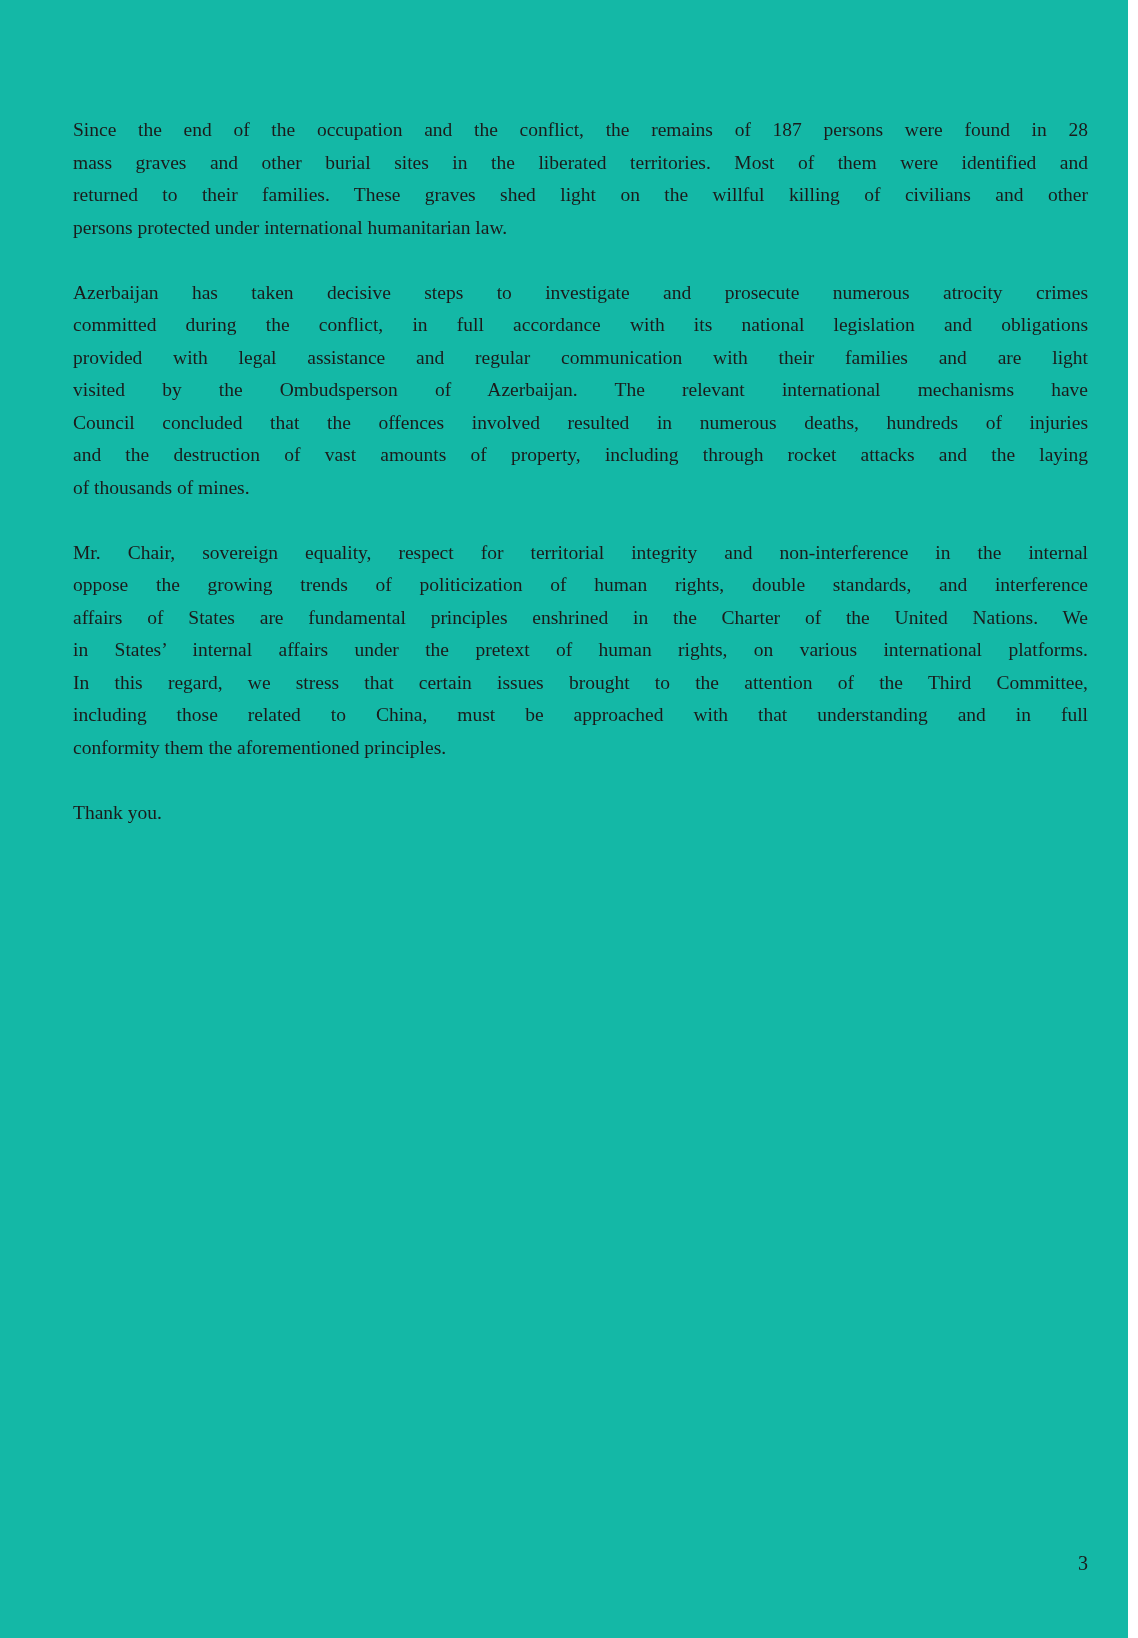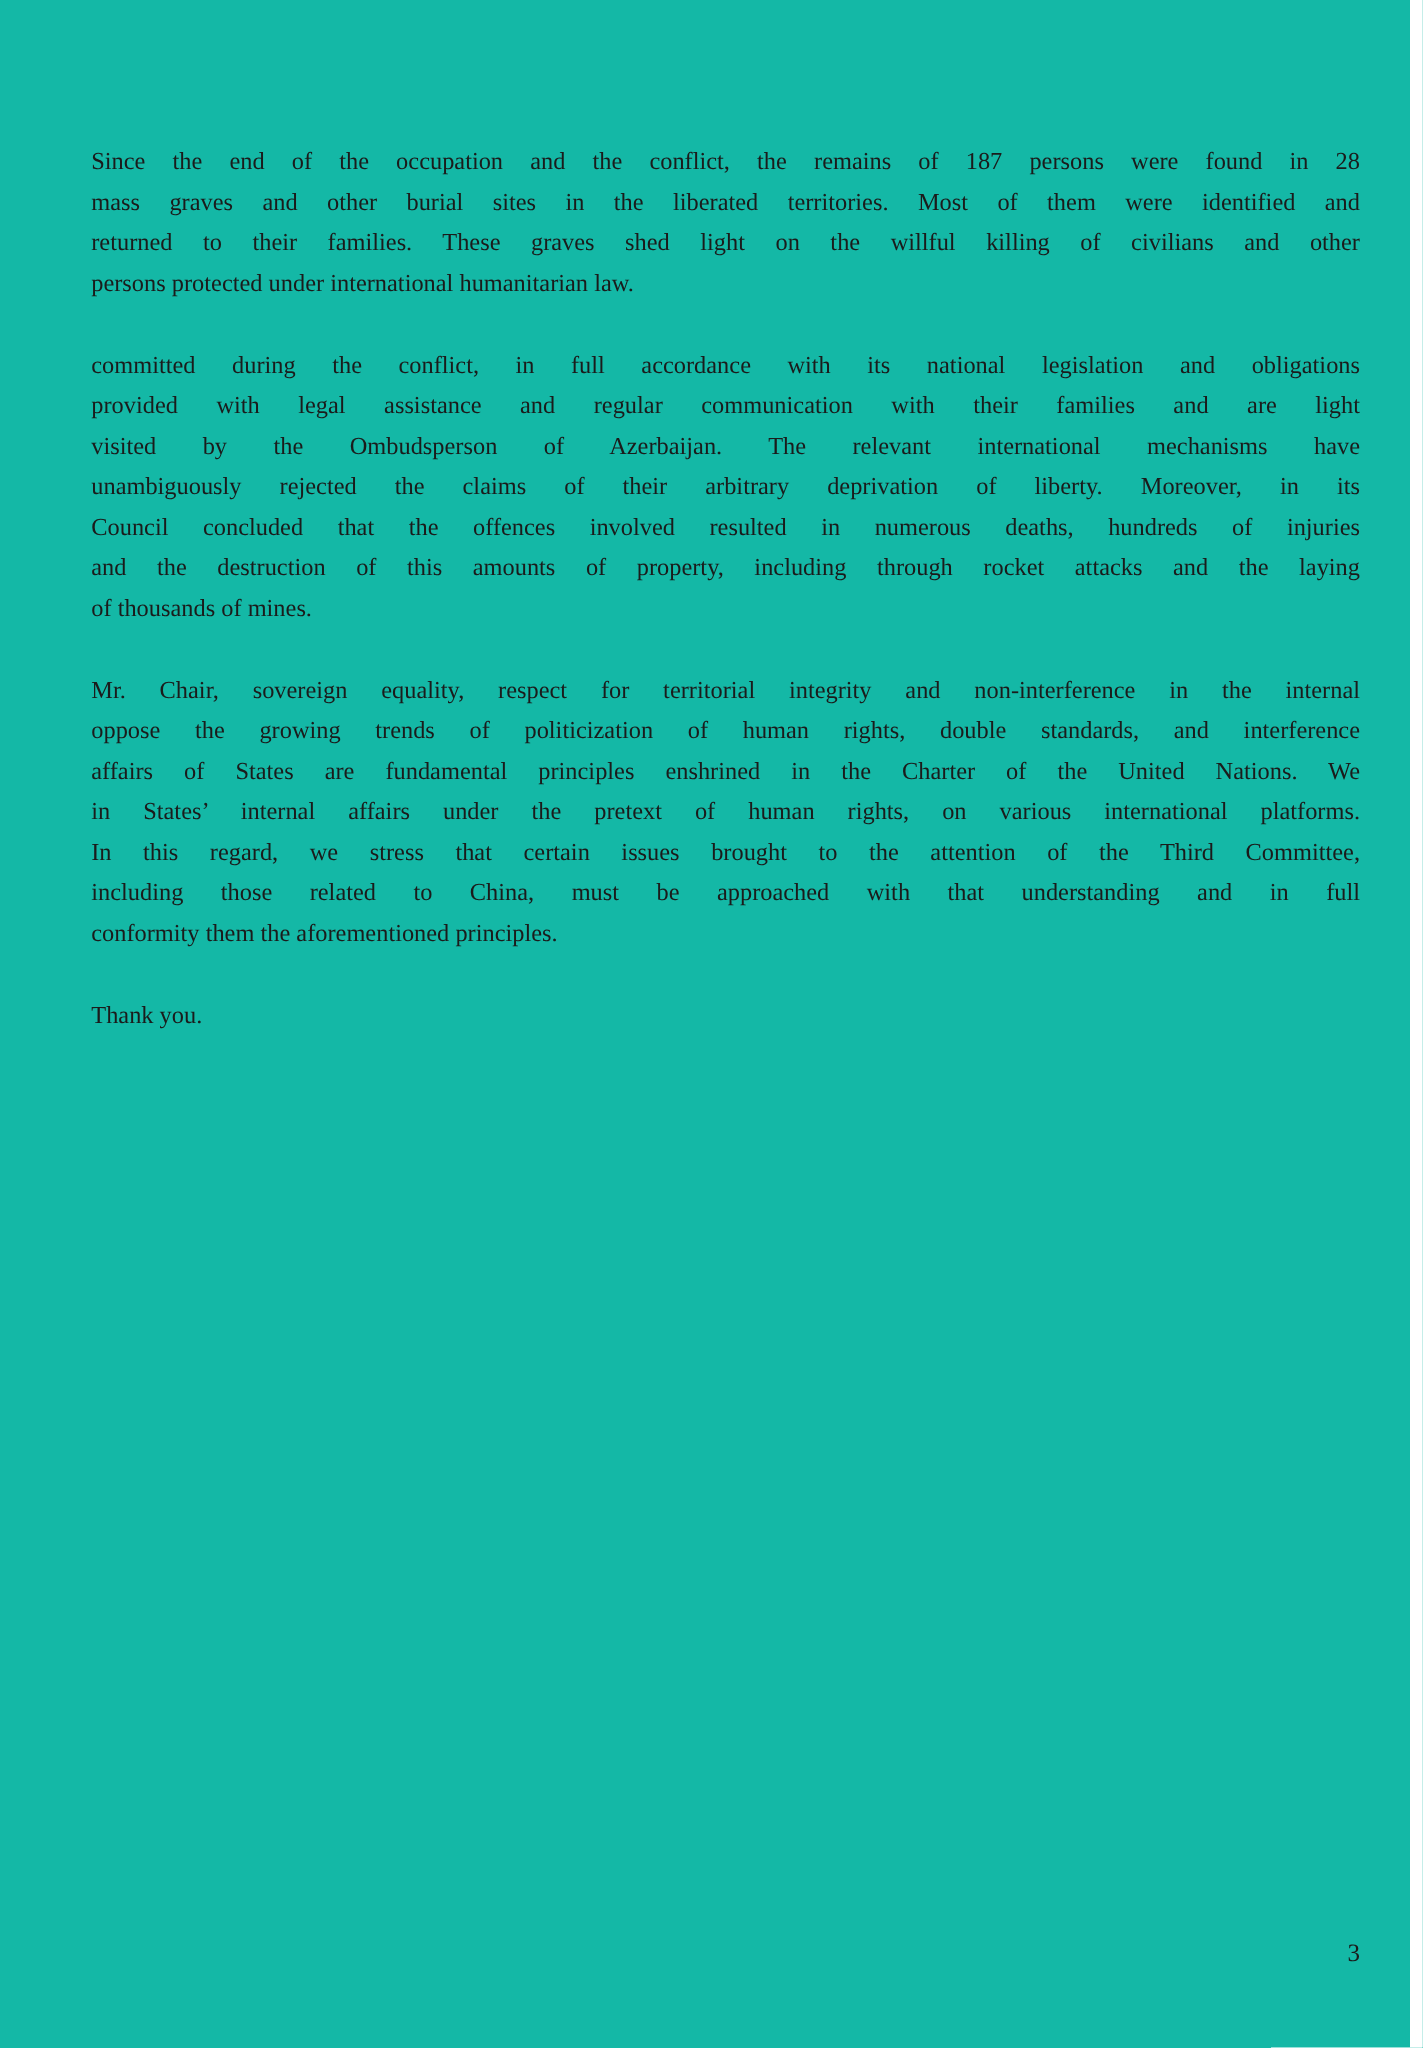--- a/index.html
+++ b/index.html
@@ -57,26 +57,26 @@
   <div class="content">
 
     <div class="paragraph">
       <div class="line">Since the end of the occupation and the conflict, the remains of 187 persons were found in 28</div>
       <div class="line">mass graves and other burial sites in the liberated territories. Most of them were identified and</div>
       <div class="line">returned to their families. These graves shed light on the willful killing of civilians and other</div>
       <div class="line last">persons protected under international humanitarian law.</div>
     </div>
 
     <div class="paragraph">
+      <div class="line">Azerbaijan has taken decisive steps to investigate and prosecute numerous atrocity crimes</div>
       <div class="line">committed during the conflict, in full accordance with its national legislation and obligations</div>
       <div class="line">provided with legal assistance and regular communication with their families and are light</div>
       <div class="line">visited by the Ombudsperson of Azerbaijan. The relevant international mechanisms have</div>
-      <div class="line">unambiguously rejected the claims of their arbitrary deprivation of liberty. Moreover, in its</div>
       <div class="line">Council concluded that the offences involved resulted in numerous deaths, hundreds of injuries</div>
-      <div class="line">and the destruction of this amounts of property, including through rocket attacks and the laying</div>
+      <div class="line">and the destruction of vast amounts of property, including through rocket attacks and the laying</div>
       <div class="line last">of thousands of mines.</div>
     </div>
 
     <div class="paragraph">
       <div class="line">Mr. Chair, sovereign equality, respect for territorial integrity and non-interference in the internal</div>
       <div class="line">oppose the growing trends of politicization of human rights, double standards, and interference</div>
       <div class="line">affairs of States are fundamental principles enshrined in the Charter of the United Nations. We</div>
       <div class="line">in States’ internal affairs under the pretext of human rights, on various international platforms.</div>
       <div class="line">In this regard, we stress that certain issues brought to the attention of the Third Committee,</div>
       <div class="line">including those related to China, must be approached with that understanding and in full</div>

